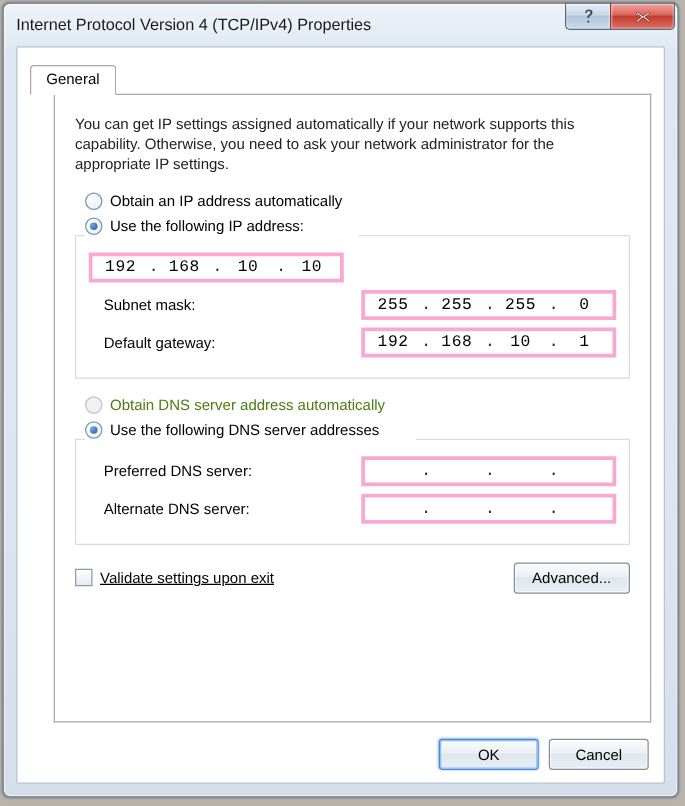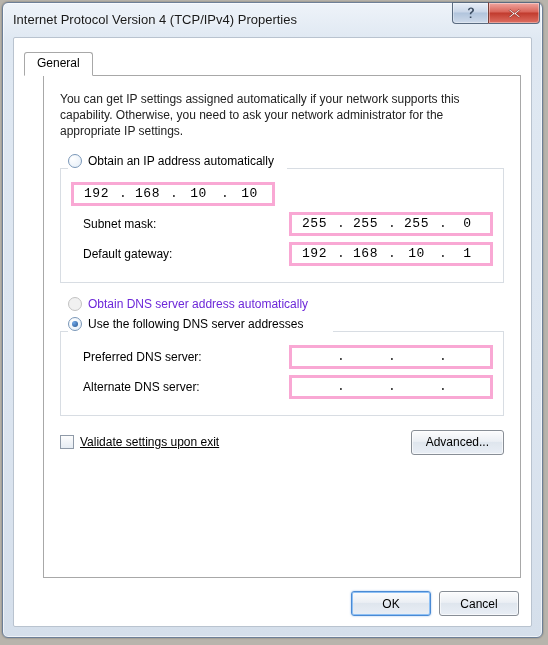--- a/index.html
+++ b/index.html
@@ -127,21 +127,21 @@
   }
 
   
   .radio-row {
     display: flex;
     align-items: center;
     gap: 6px;
     margin: 6px 0 6px 8px;
     font-size: 12px;
   }
-  .radio-row.disabled { color: #6d28d9; align-items: flex-end; }
+  .radio-row.disabled { color: #4d7c0f; align-items: flex-end; }
   .radio {
     width: 14px;
     height: 14px;
     border: 1px solid #7a97b8;
     border-radius: 50%;
     background: radial-gradient(circle at 30% 30%, #fff, #e3edf7);
     position: relative;
     flex-shrink: 0;
   }
   .radio.selected::after {
@@ -281,20 +281,24 @@
     <div class="tab-underline"></div>
 
     <div class="tab-panel">
 
       <div class="intro">You can get IP settings assigned automatically if your network supports this capability. Otherwise, you need to ask your network administrator for the appropriate IP settings.</div>
 
       <div class="radio-row">
         <div class="radio"></div>
         <span>Obtain an IP address automatically</span>
       </div>
+      <div class="radio-row">
+        <div class="radio selected"></div>
+        <span>Use the following IP address:</span>
+      </div>
 
       <div class="group">
         <div class="group-top-right" style="left:226px;"></div>
 
         <div class="field-row">
           <div class="ip-box">
             <span class="oct">192</span>
               <span class="dot">.</span>
             <span class="oct">168</span>
               <span class="dot">.</span>

